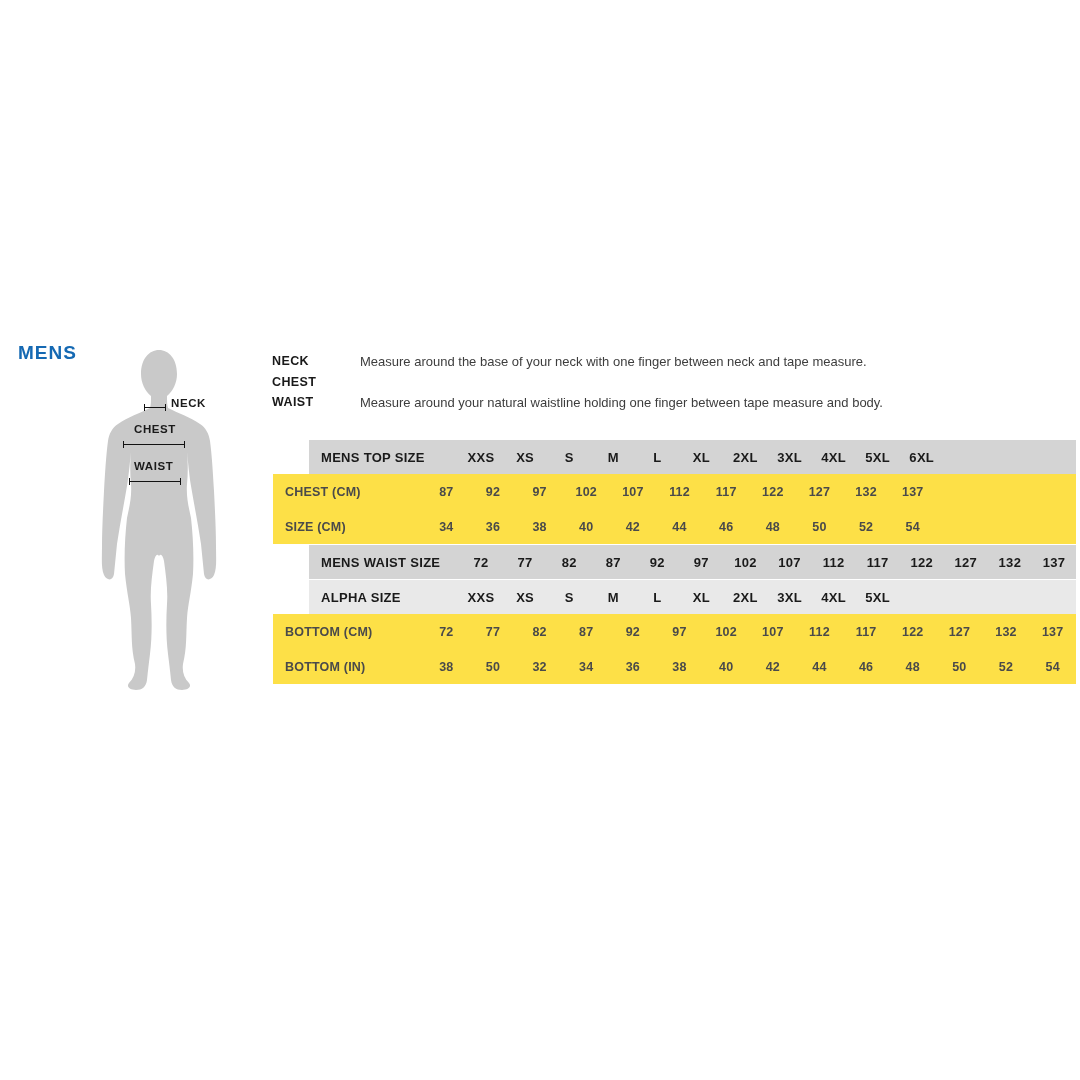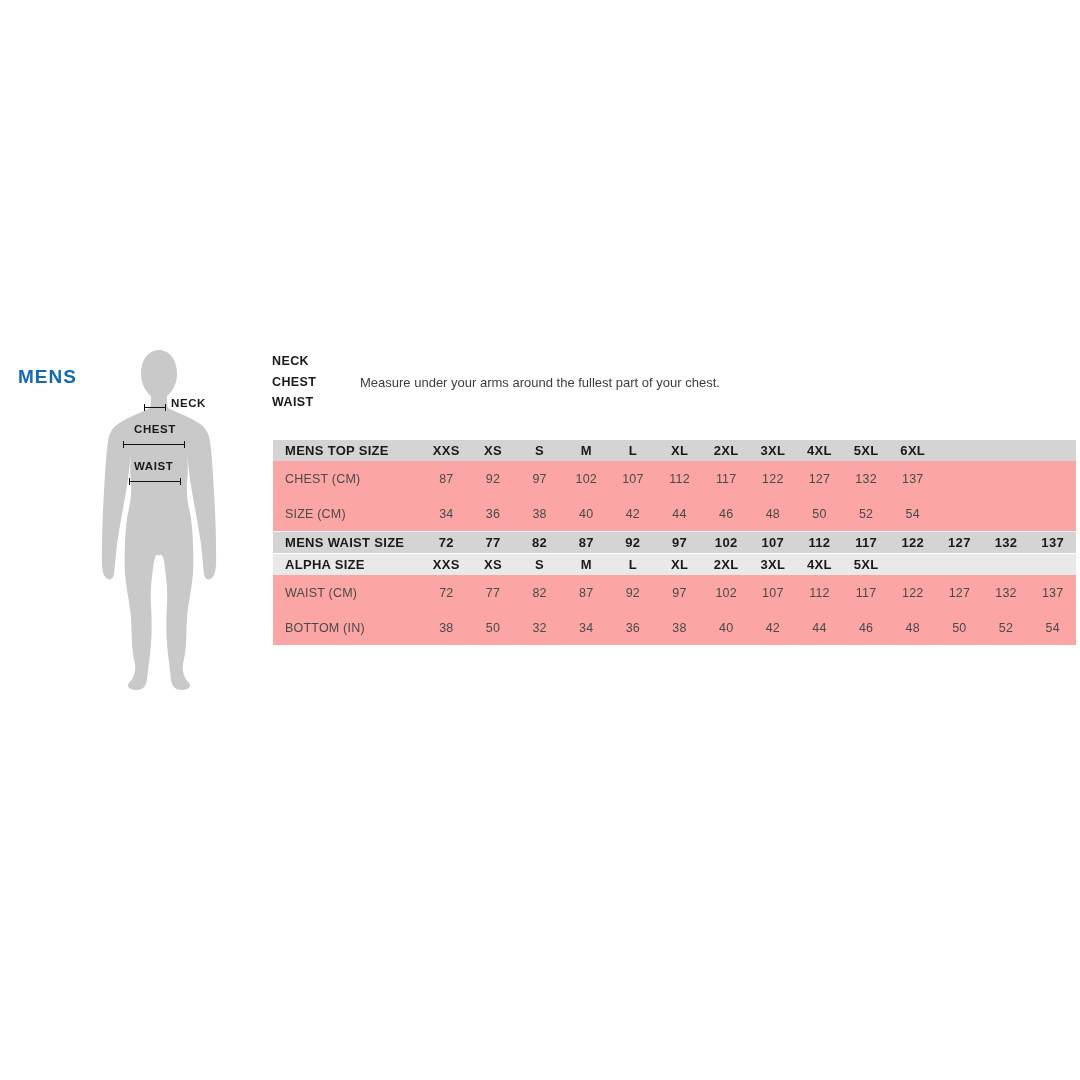--- a/index.html
+++ b/index.html
@@ -15,21 +15,21 @@
   html,body{margin:0;padding:0;}
   body{
     width:1080px;height:1080px;background:#ffffff;position:relative;
     font-family:"Liberation Sans","DejaVu Sans",sans-serif;
     -webkit-font-smoothing:antialiased;
   }
   .abs{position:absolute;}
 
   
   .page-title{
-    left:18px;top:366px;font-size:19px;font-weight:bold;
+    left:18px;top:342px;font-size:19px;font-weight:bold;
     letter-spacing:1px;color:var(--title-blue);
   }
 
   
   .figure-svg{left:90px;top:346px;width:140px;height:350px;}
   .figure-svg path{fill:var(--silhouette);}
   .measure{height:7px;border-left:1.5px solid var(--measure-line);border-right:1.5px solid var(--measure-line);}
   .measure .bar{margin-top:2.5px;border-top:1.6px solid var(--measure-line);}
   .measure-label{
     font-size:11.5px;font-weight:bold;color:var(--text-dark);letter-spacing:0.6px;
@@ -43,22 +43,22 @@
 
   
   .definitions{left:272px;top:354px;width:730px;}
   .def-row{display:flex;height:20.5px;align-items:flex-start;}
   .def-term{width:88px;flex:0 0 88px;font-size:12.5px;font-weight:bold;color:var(--text-dark);letter-spacing:0.4px;}
   .def-text{font-size:13px;color:#3d3d3d;}
 
   
   .size-table{left:273px;top:440px;width:803px;}
   .trow{display:grid;grid-template-columns:150px repeat(14,1fr);align-items:center;}
-  .trow.header{height:21px;}
-  .trow.data{height:35px;background:#fca5a5;}
+  .trow.header{height:34px;margin-left:36px;}
+  .trow.data{height:35px;background:#fde047;font-weight:bold;}
   .trow.bg-dark{background:var(--band-dark);}
   .trow.bg-light{background:var(--band-light);}
   .trow:nth-child(4){margin-top:1px;}
   .trow:nth-child(5){margin-top:1px;}
   .tcell{text-align:center;white-space:nowrap;}
   .tcell.label{text-align:left;padding-left:12px;}
   .trow.header .tcell{font-size:13px;font-weight:bold;color:var(--text-dark);letter-spacing:0.3px;}
   .trow.data .tcell{font-size:12.5px;color:var(--text-gray);letter-spacing:0.2px;}
 </style>
 </head>
@@ -105,27 +105,28 @@
   </div>
 
 <div class="abs measure-label label-waist">WAIST</div>
 <div class="abs measure measure-waist">
     <div class="bar"></div>
   </div>
 
 <div class="abs definitions">
   <div class="def-row">
     <span class="def-term">NECK</span>
+    <span class="def-text">Measure around the base of your neck with one finger between neck and tape measure.</span>
   </div>
   <div class="def-row">
     <span class="def-term">CHEST</span>
-    <span class="def-text">Measure under your arms around the fullest part of your chest.</span>
   </div>
   <div class="def-row">
     <span class="def-term">WAIST</span>
+    <span class="def-text">Measure around your natural waistline holding one finger between tape measure and body.</span>
   </div>
 </div>
 
 <div class="abs size-table">
     <div class="trow header bg-dark">
       <div class="tcell label">MENS TOP SIZE</div>
       <div class="tcell val">XXS</div>
       <div class="tcell val">XS</div>
       <div class="tcell val">S</div>
       <div class="tcell val">M</div>
@@ -202,21 +203,21 @@
       <div class="tcell val">2XL</div>
       <div class="tcell val">3XL</div>
       <div class="tcell val">4XL</div>
       <div class="tcell val">5XL</div>
       <div class="tcell val"></div>
       <div class="tcell val"></div>
       <div class="tcell val"></div>
       <div class="tcell val"></div>
     </div>
     <div class="trow data">
-      <div class="tcell label">WAIST (CM)</div>
+      <div class="tcell label">BOTTOM (CM)</div>
       <div class="tcell val">72</div>
       <div class="tcell val">77</div>
       <div class="tcell val">82</div>
       <div class="tcell val">87</div>
       <div class="tcell val">92</div>
       <div class="tcell val">97</div>
       <div class="tcell val">102</div>
       <div class="tcell val">107</div>
       <div class="tcell val">112</div>
       <div class="tcell val">117</div>

